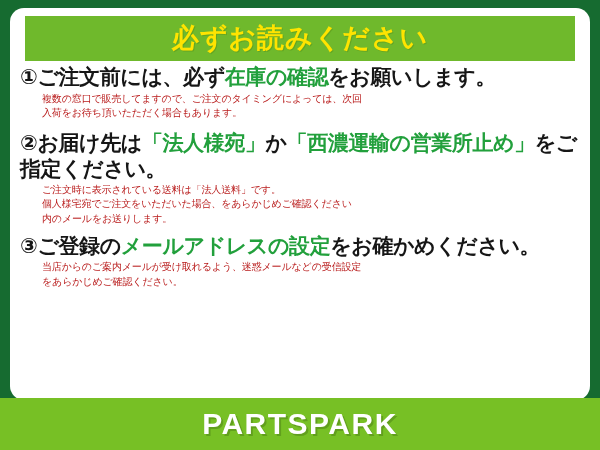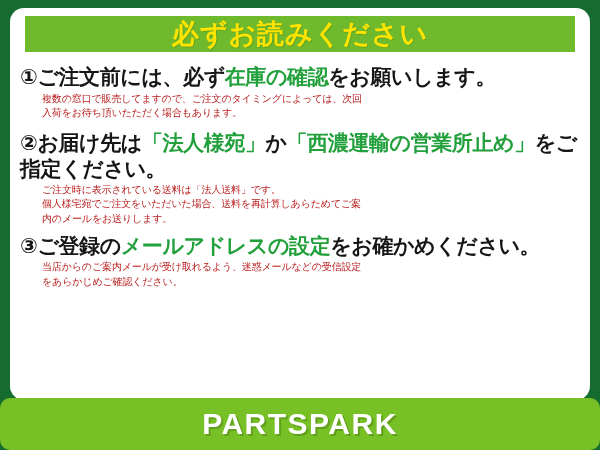--- a/index.html
+++ b/index.html
@@ -35,21 +35,21 @@
     box-sizing: border-box;
     overflow: hidden;
   }
 
   
   #header-band {
     position: absolute;
     left: 15px;
     top: 8px;
     width: 550px;
-    height: 36px;
+    height: 45px;
     background: #6fb92c;
     display: flex;
     align-items: center;
     justify-content: center;
   }
   #header-title {
     color: #ffe400;
     font-size: 27px;
     font-weight: bold;
     letter-spacing: 1px;
@@ -107,21 +107,20 @@
   #footer-band {
     position: absolute;
     left: 0;
     top: 398px;
     width: 600px;
     height: 52px;
     background: #77c025;
     display: flex;
     align-items: center;
     justify-content: center;
-    border-radius: 10px;
   }
   #brand-name {
     color: #ffffff;
     font-size: 30px;
     font-weight: bold;
     letter-spacing: 1.5px;
     line-height: 1;
     text-shadow: 2px 2px 0 rgba(70,120,20,0.45);
   }
 </style>
@@ -147,21 +146,21 @@
           <span class="sub-line">入荷をお待ち頂いたただく場合もあります。</span>
         </div>
       </div>
 
       <div class="item" id="item-2">
         <div class="item-heading wrap">
           <span>②</span><span>お届け先は</span><span class="hl-green">「法人様宛」</span><span>か</span><span class="hl-green">「西濃運輸の営業所止め」</span><span>をご指定ください。</span>
         </div>
         <div class="item-sub">
           <span class="sub-line">ご注文時に表示されている送料は「法人送料」です。</span>
-          <span class="sub-line">個人様宅宛でご注文をいただいた場合、送料を再計算しあらためてご案</span>
+          <span class="sub-line">個人様宅宛でご注文をいただいた場合、をあらかじめご確認ください</span>
           <span class="sub-line">内のメールをお送りします。</span>
         </div>
       </div>
 
       <div class="item" id="item-3">
         <div class="item-heading">
           <span>③</span><span>ご登録の</span><span class="hl-green">メールアドレスの設定</span><span>をお確かめください。</span>
         </div>
         <div class="item-sub">
           <span class="sub-line">当店からのご案内メールが受け取れるよう、迷惑メールなどの受信設定</span>

